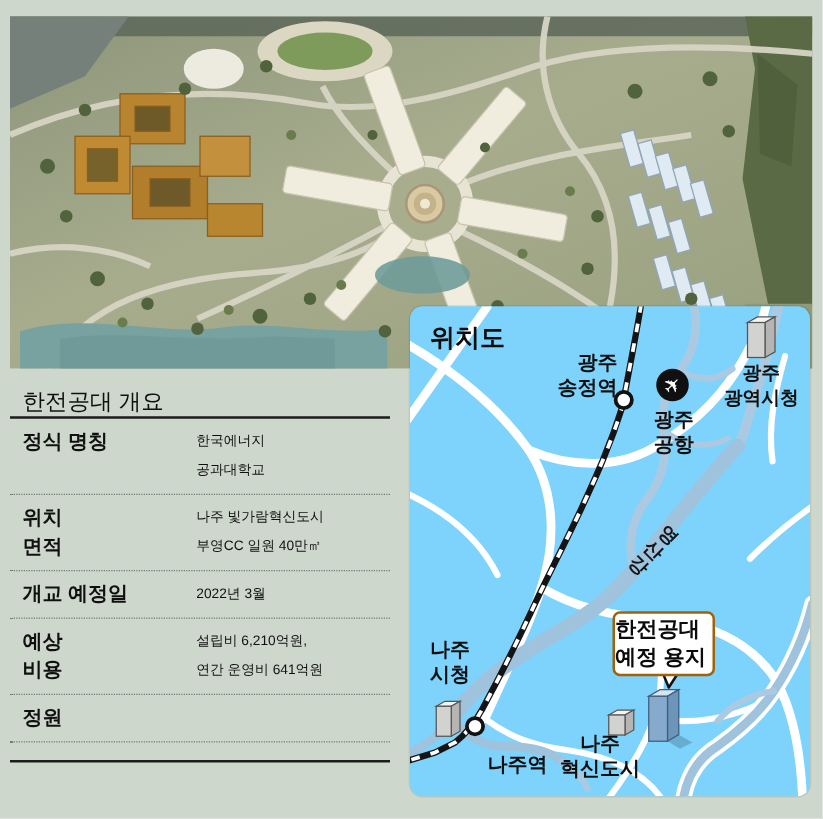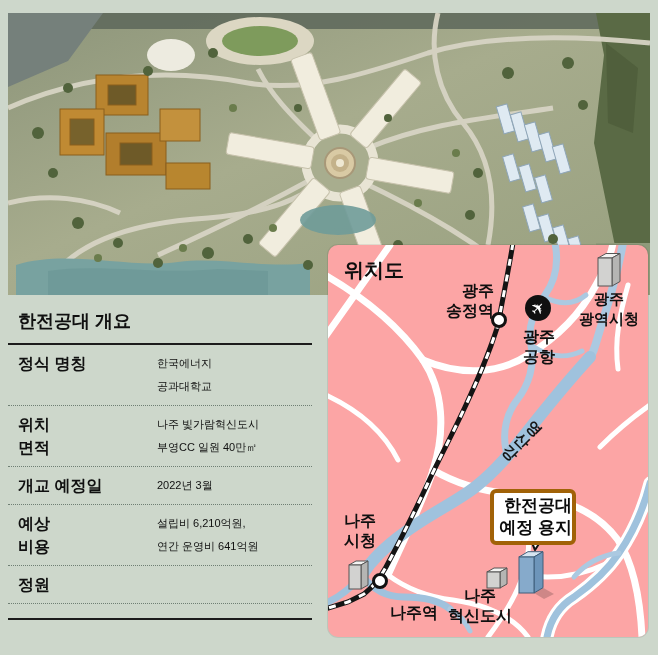--- a/index.html
+++ b/index.html
@@ -5,45 +5,45 @@
   html,body{margin:0;padding:0;}
   body{font-family:"Liberation Sans","DejaVu Sans",sans-serif;}
   .page{position:relative;width:658px;height:655px;background:#cdd7cb;overflow:hidden;}
 
   
   .photo{position:absolute;left:8px;top:13px;width:642px;height:282px;z-index:1;overflow:hidden;}
   .photo svg{display:block;}
 
   
   .overview{position:absolute;left:8px;top:305px;width:304px;z-index:1;color:#101010;}
-  .ov-title{font-size:18px;font-weight:700;padding:4px 0 10px 10px;border-bottom:2px solid #1c1c1c;}
+  .ov-title{font-size:18px;font-weight:400;padding:4px 0 0 10px;border-bottom:2px solid #1c1c1c;}
   .ov-row{display:flex;padding:7px 0 7px 10px;border-bottom:1px dotted #6f7f74;gap:36px;}
   .ov-row.last{border-bottom:2px solid #1c1c1c;}
   .ov-label{width:103px;font-weight:700;font-size:16px;line-height:23px;white-space:pre-line;}
   .ov-value{flex:1;font-size:11px;line-height:23px;white-space:pre-line;}
 
   
-  .map-panel{position:absolute;left:328px;top:245px;width:320px;height:392px;background:#fca5a5;
+  .map-panel{position:absolute;left:328px;top:245px;width:320px;height:392px;background:#7dd3fc;
              border-radius:10px;z-index:2;box-shadow:0 0 0 1px rgba(0,0,0,0.08);overflow:hidden;}
   .map-panel svg.map-art{position:absolute;left:0;top:0;}
   .map-title{position:absolute;left:16px;top:12px;font-size:20px;font-weight:700;color:#0d0d0d;z-index:3;}
   .mlabel{position:absolute;z-index:3;color:#0f0f0f;font-weight:700;font-size:16px;line-height:20px;}
   .lab-songjeong{left:100px;top:36px;width:66px;text-align:right;}
   .lab-airport{left:186px;top:82px;width:50px;text-align:center;}
   .lab-gwangju-cityhall{left:244px;top:44px;width:74px;text-align:center;font-size:15px;}
   .lab-naju-cityhall{left:10px;top:266px;width:44px;text-align:center;}
   .lab-naju-station{left:62px;top:328px;margin-top:30px;}
   .lab-innovation{left:117px;top:341px;width:70px;text-align:center;}
   .river-label{position:absolute;left:186px;top:170px;width:17px;z-index:3;font-size:15px;font-weight:700;
                line-height:17px;word-break:break-all;text-align:center;color:#161616;transform:rotate(45deg);}
   .airplane-badge{position:absolute;left:197px;top:50px;width:26px;height:26px;background:#101010;
                   border-radius:50%;z-index:3;display:flex;align-items:center;justify-content:center;}
   .airplane-badge span{color:#fff;font-size:17px;transform:rotate(-45deg);line-height:1;}
-  .callout{position:absolute;left:162px;top:244px;width:78px;background:#fff;border:4px solid #a16207;
-           border-radius:6px;z-index:4;text-align:right;font-size:17px;font-weight:700;
+  .callout{position:absolute;left:162px;top:244px;width:78px;background:#fff;border:2px solid #a16207;
+           border-radius:6px;z-index:4;text-align:left;font-size:17px;font-weight:700;
            line-height:22px;padding:2px 0;color:#0b0b0b;}
 </style>
 </head>
 <body>
 
 <div class="page">
 
   <div class="photo">
     <svg width="642" height="282" viewBox="0 0 642 282">
       <defs>

